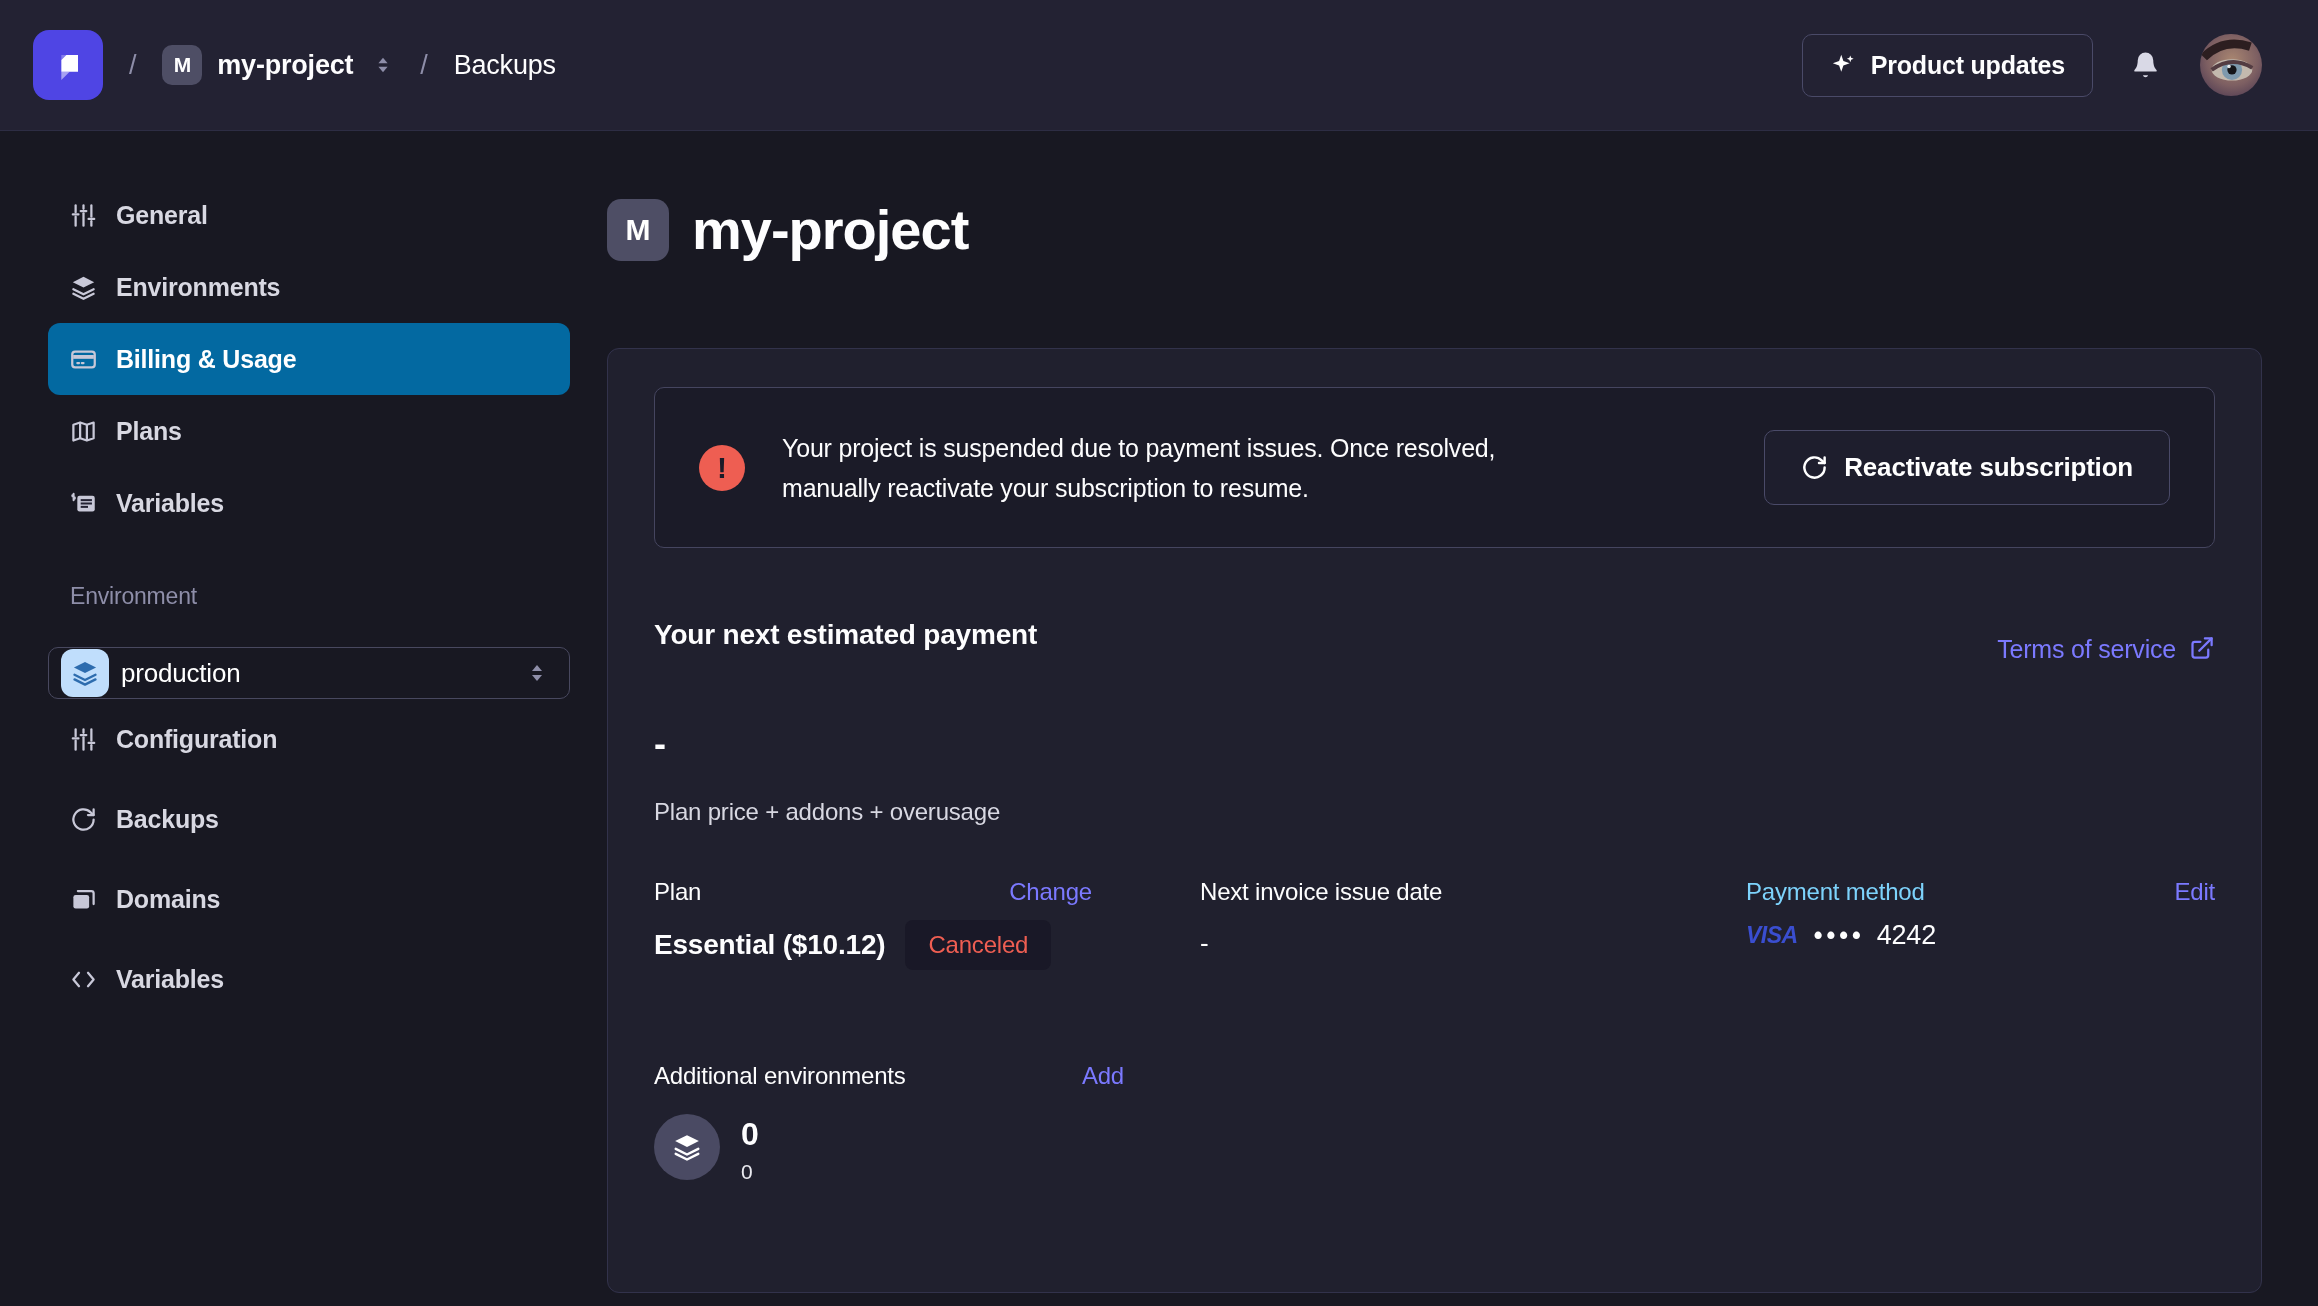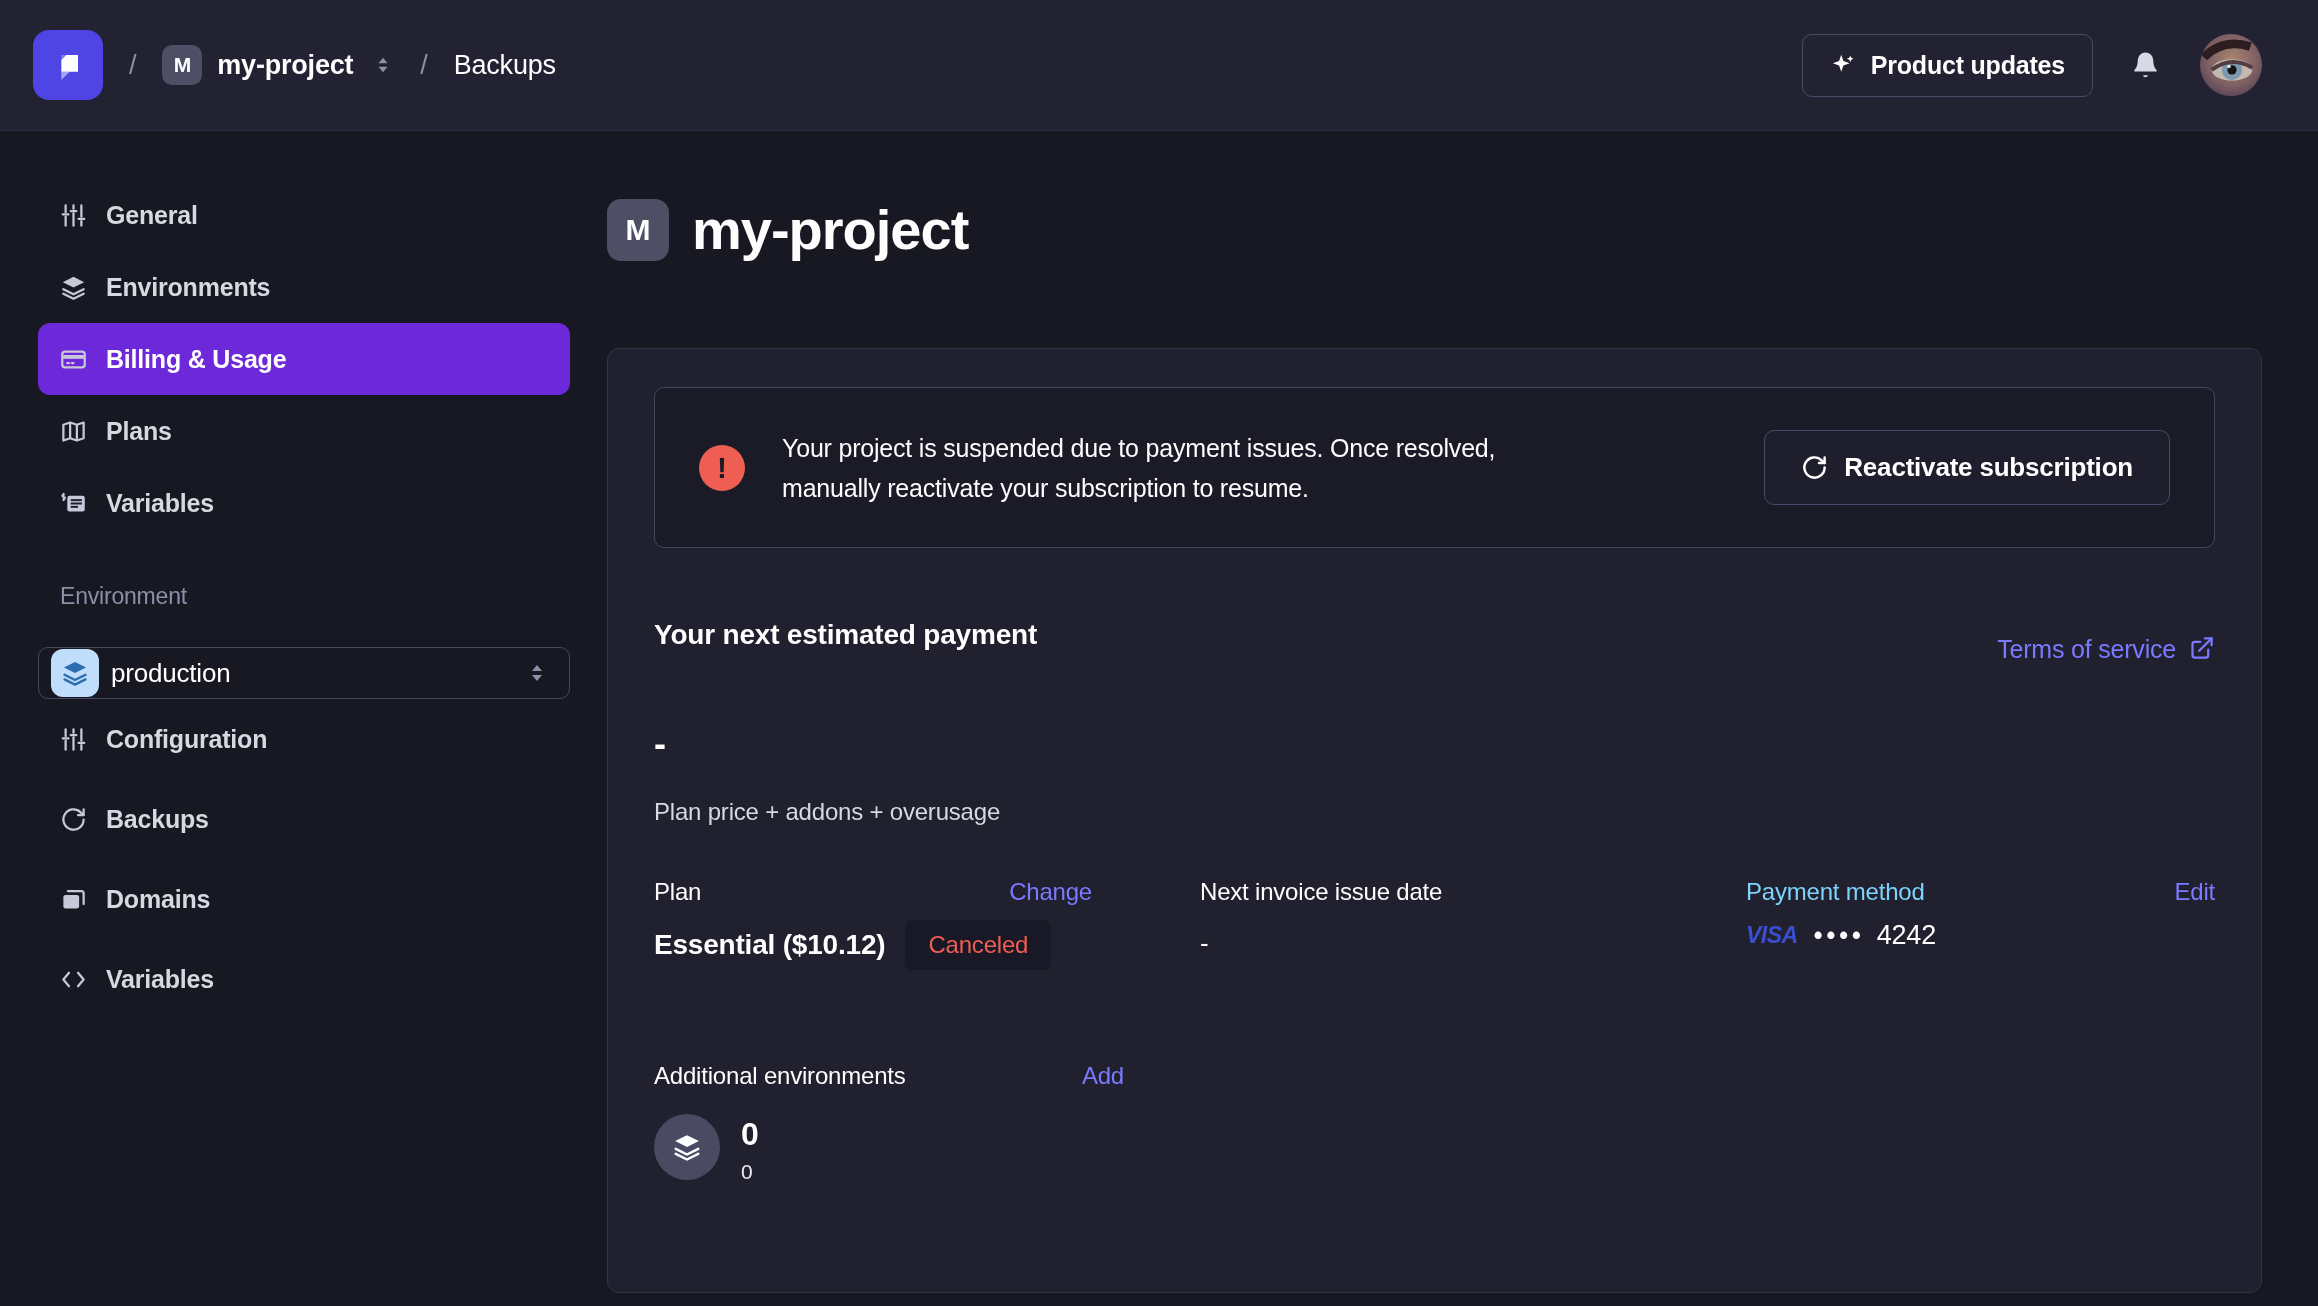--- a/index.html
+++ b/index.html
@@ -36,26 +36,26 @@
     color:#fdfdfe; font-size:25px; font-weight:600; cursor:pointer;
     font-family:inherit; letter-spacing:-0.2px;
   }
   .bell { margin:0 39px 0 37px; cursor:pointer; display:flex; }
   .avatar { width:62px; height:62px; border-radius:50%; overflow:hidden; cursor:pointer; flex:0 0 62px; }
 
   
   .shell { flex:1; display:flex; }
 
   
-  .sidebar { width:607px; flex:0 0 607px; padding:48px 37px 0 38px; }
+  .sidebar { width:607px; flex:0 0 607px; padding:48px 37px 0 48px; }
   .nav-item {
     height:72px; display:flex; align-items:center; gap:19px; padding-left:22px;
     border-radius:12px; font-size:25px; font-weight:600; color:#d8d8e2; cursor:pointer;
   }
-  .nav-item.selected { background:#6d28d9; color:#ffffff; }
+  .nav-item.selected { background:#0369a1; color:#ffffff; }
   .nav-item .ico { width:27px; height:27px; color:#c8c8d8; display:flex; flex:0 0 27px; }
   .env-label { margin:44px 0 0 22px; font-size:23px; color:#8e8ea9; line-height:26px; }
   .env-select {
     margin-top:38px; height:52px; border:1px solid #48485f; border-radius:10px;
     display:flex; align-items:center; padding:0 20px 0 12px; gap:12px; cursor:pointer;
   }
   .env-select-icon {
     width:48px; height:48px; border-radius:12px; background:#c0defc;
     display:flex; align-items:center; justify-content:center; color:#2d6cae;
   }

